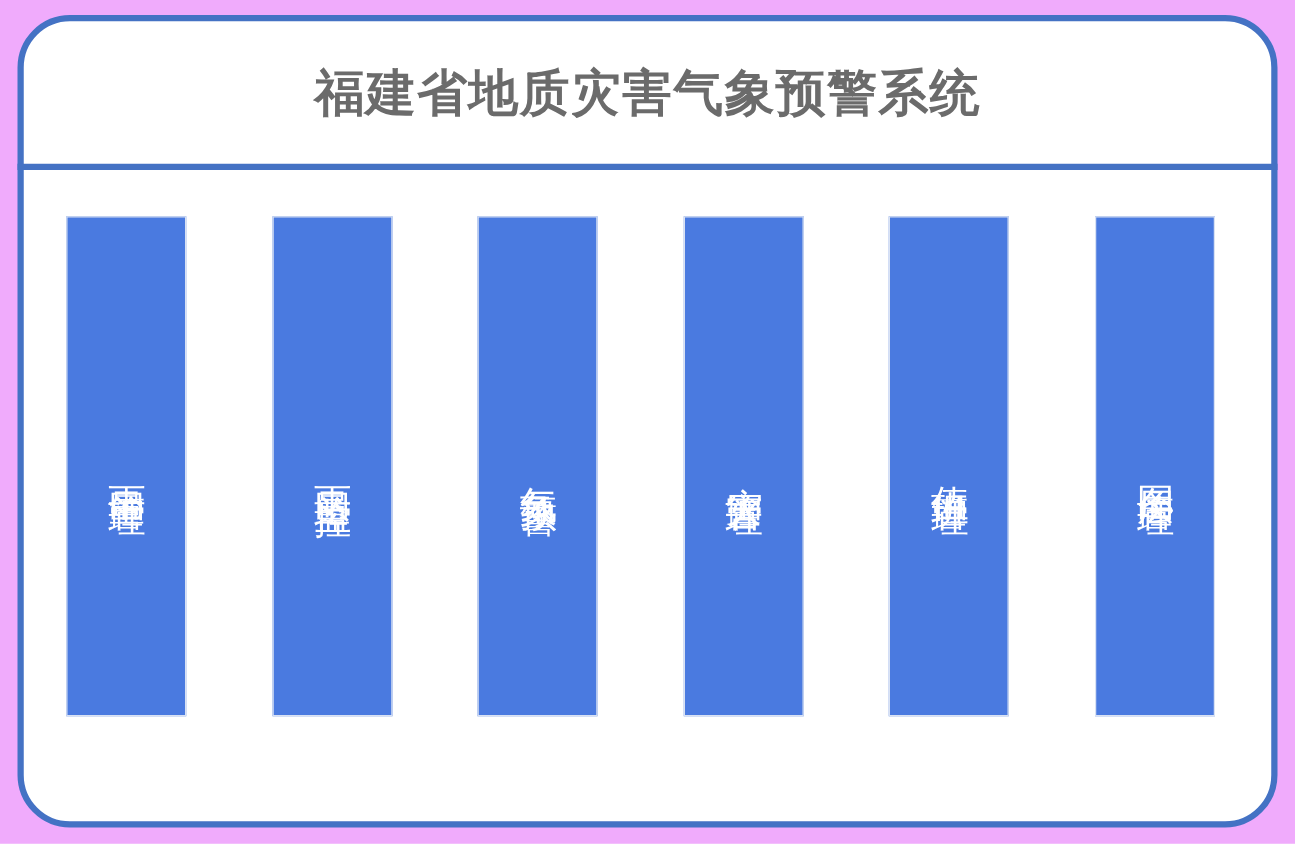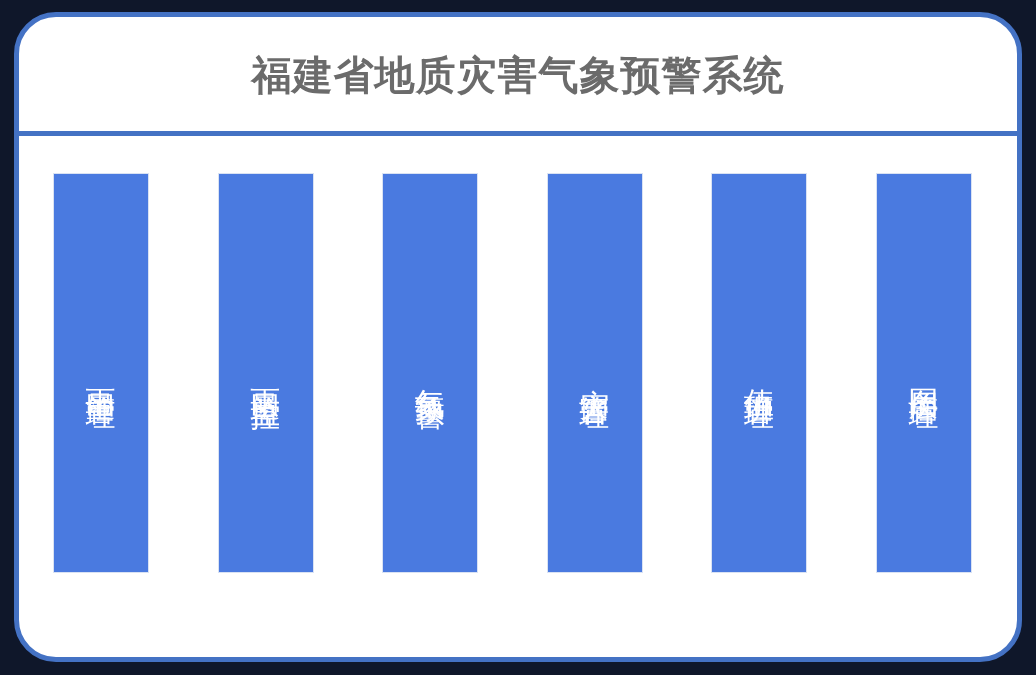--- a/index.html
+++ b/index.html
@@ -11,21 +11,21 @@
     width: 1036px;
     height: 675px;
     font-family: "Liberation Sans", sans-serif;
     overflow: hidden;
   }
 
   .canvas {
     position: relative;
     width: 1036px;
     height: 675px;
-    background: #0f172a;
+    background: #f0abfc;
   }
 
   
   .frame {
     position: absolute;
     left: 14px;
     top: 12px;
     width: 1008px;   
     height: 650px;   
     box-sizing: border-box;

